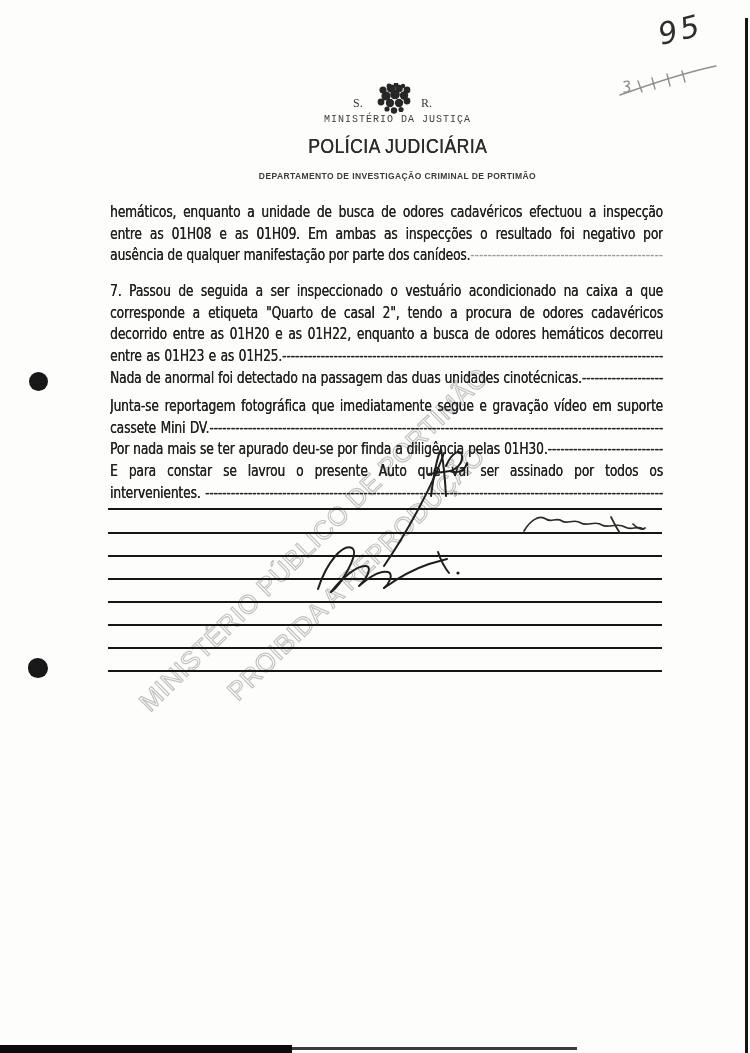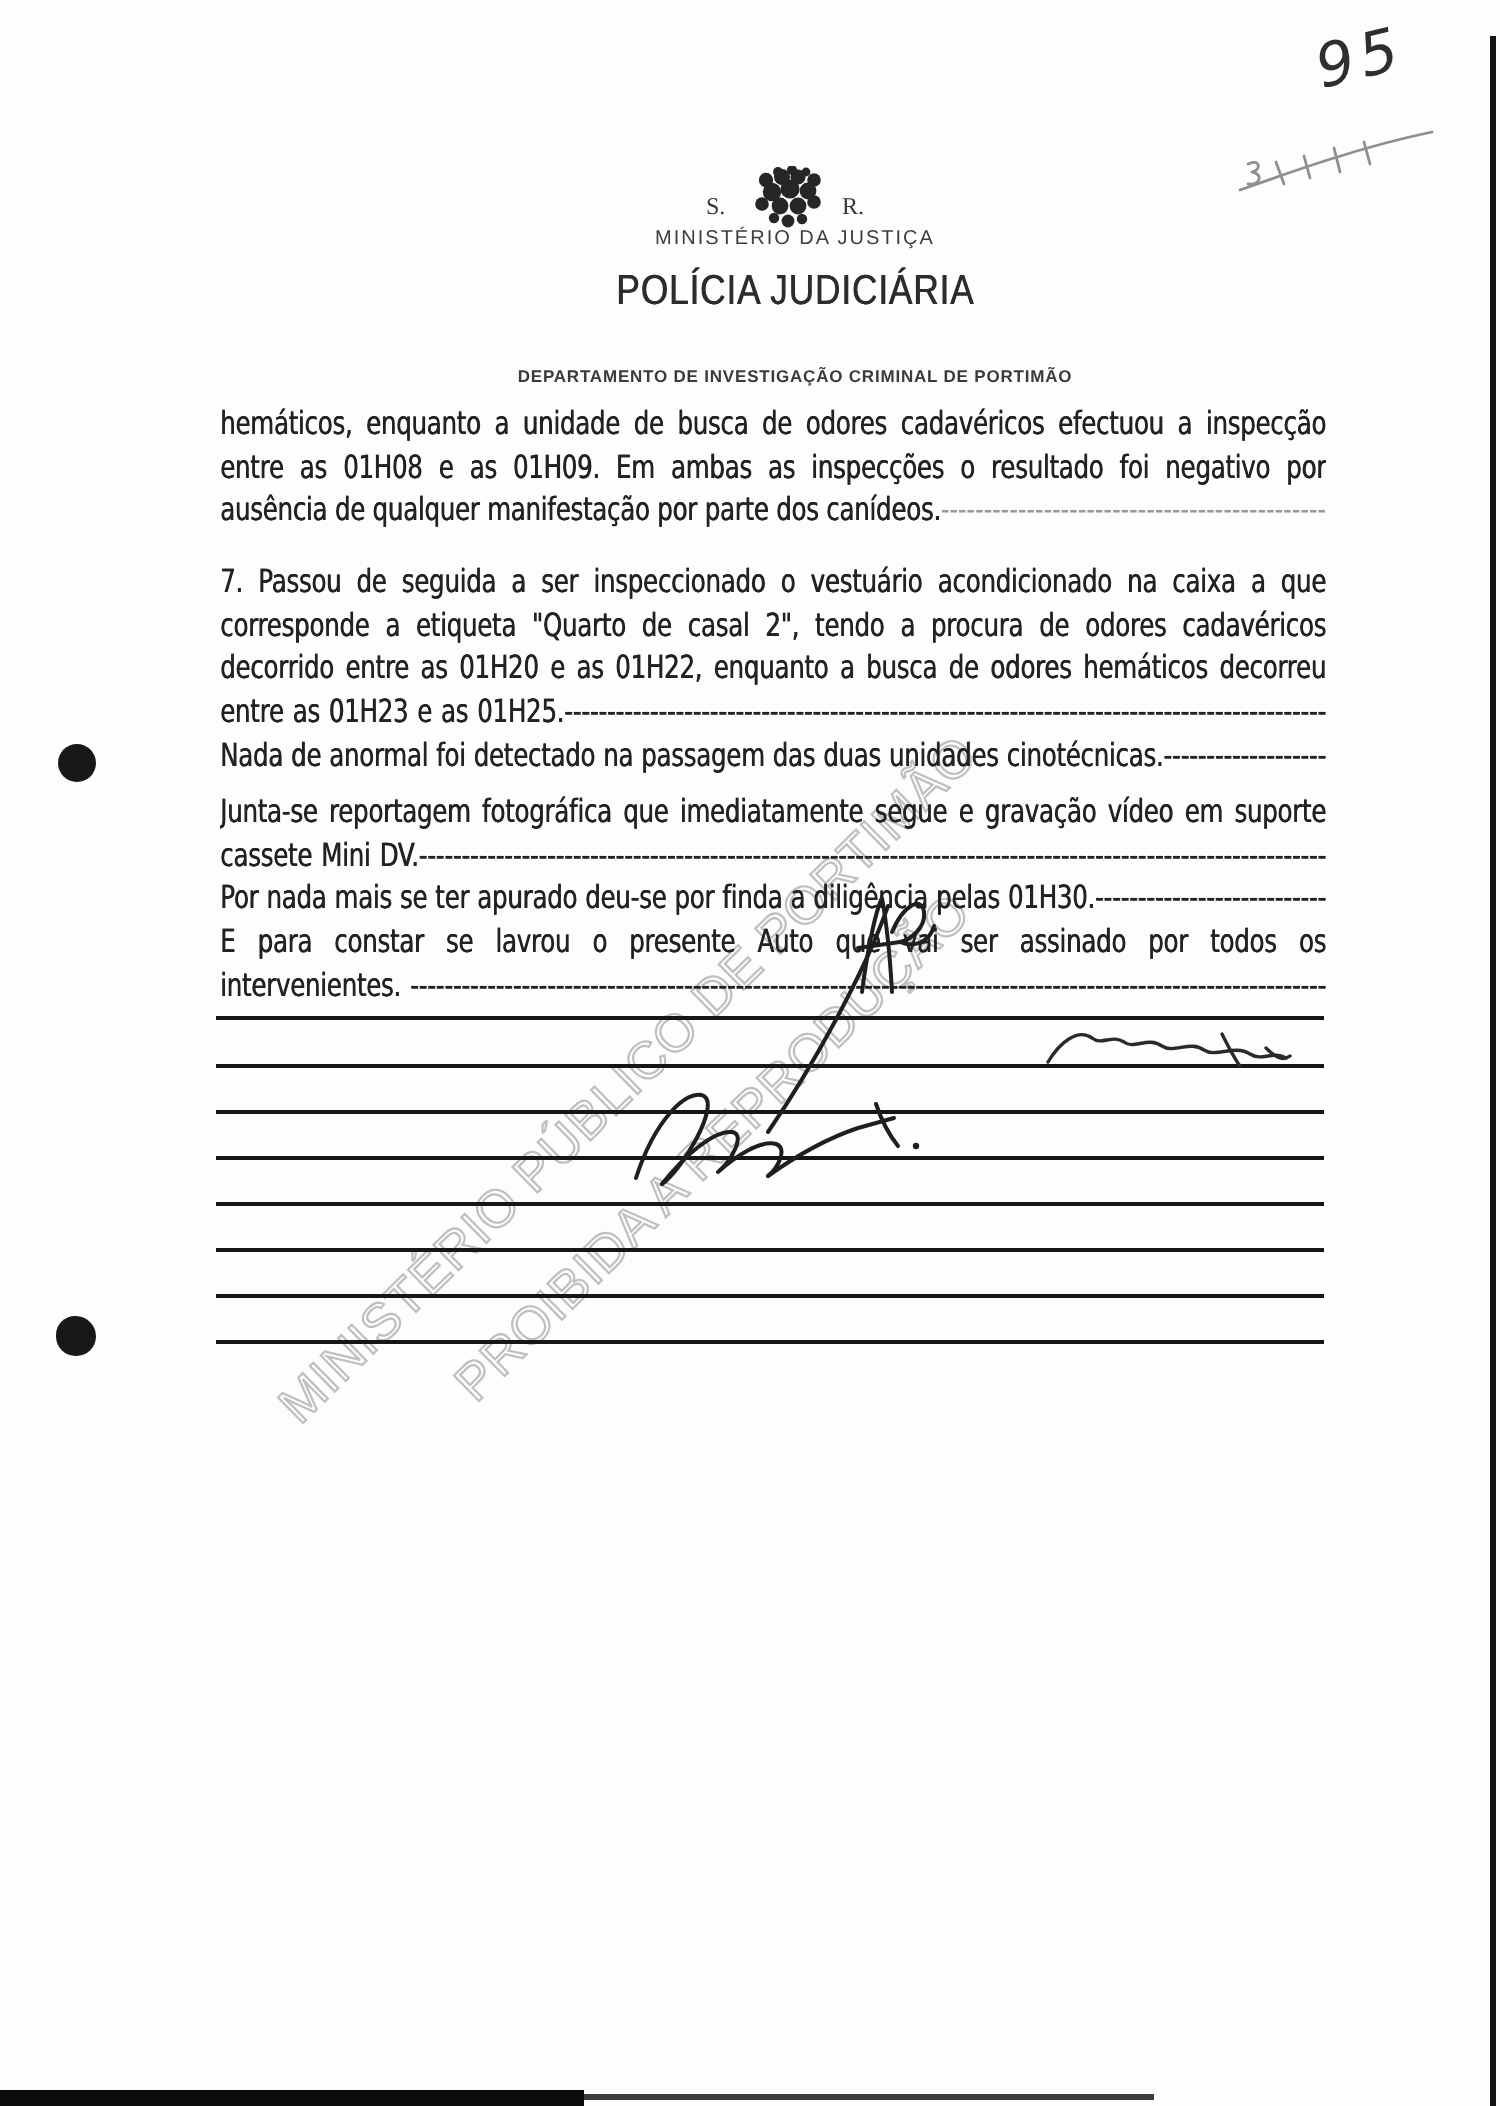--- a/index.html
+++ b/index.html
@@ -17,28 +17,28 @@
   .bar-bottom{position:absolute;left:0;top:1045px;width:292px;height:8px;background:#0c0c0c;}
   .bar-bottom2{position:absolute;left:292px;top:1047px;width:285px;height:3px;background:#3c3c3c;}
 
   
   .header{position:absolute;left:110px;top:84px;width:575px;text-align:center;z-index:2;}
   .crest-row{position:relative;height:30px;}
   .sr{position:absolute;top:12px;font-family:"Liberation Serif",serif;font-size:12px;color:#383838;}
   .sr-left{left:243px;}
   .sr-right{left:311px;}
   .crest{position:absolute;left:262px;top:-1px;}
-  .ministry{position:absolute;top:30px;left:0;width:100%;font-family:Liberation Sans, sans-serif;
+  .ministry{position:absolute;top:30px;left:0;width:100%;font-family:Liberation Mono, monospace;
             font-size:10px;letter-spacing:1px;color:#3d3d3d;}
   .pj-title{position:absolute;top:50px;left:0;width:100%;text-decoration:underline;}
   .pj-title span{display:inline-block;transform:scaleX(.84);transform-origin:center;
             font-family:"Liberation Sans",sans-serif;font-size:21px;color:#2c2c2c;
             letter-spacing:.5px;text-shadow:.4px 0 0 #2c2c2c;}
   .dept{position:absolute;top:87px;left:0;width:100%;font-family:"Liberation Sans",sans-serif;
-        font-size:8.5px;font-weight:bold;letter-spacing:.4px;color:#3a3a3a;margin-top:12px;}
+        font-size:8.5px;font-weight:bold;letter-spacing:.4px;color:#3a3a3a;}
 
   
   .pagenum{position:absolute;left:658px;top:12px;font-size:30px;font-style:italic;
            color:#2e2e2e;transform:rotate(-14deg);letter-spacing:3px;z-index:3;}
 
   
   .textblock{position:absolute;left:110px;width:720px;transform:scaleX(.768);
              transform-origin:0 0;z-index:2;color:#222;font-size:16px;
              letter-spacing:-.2px;text-shadow:.35px 0 0 currentColor;}
   .tline{height:21.7px;line-height:21.7px;overflow:hidden;text-align:justify;}

